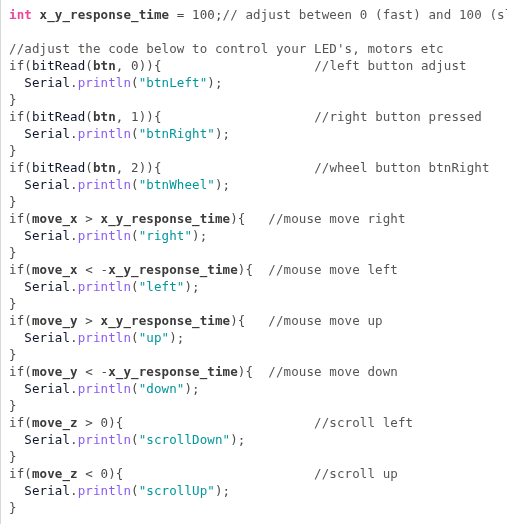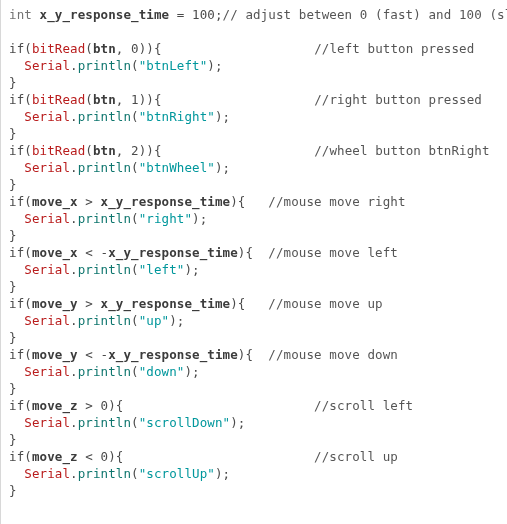--- a/index.html
+++ b/index.html
@@ -31,37 +31,38 @@
     font-size: 12.5px;
     white-space: pre;
     color: #4a4a4a;
     letter-spacing: 0.1px;
   }
   .code-line.blank {
     height: 17px;
   }
   
   .tok-plain    { color: #4a4a4a; }
-  .tok-keyword  { color: #737373; }            
-  .tok-func     { color: #b91c1c; }            
-  .tok-method   { color: #0f766e; }            
+  .tok-keyword  { color: #ec4899; font-weight: bold; }            
+  .tok-func     { color: #0f172a; }            
+  .tok-method   { color: #8b5cf6; }            
   .tok-string   { color: #00979c; }            
   .tok-comment  { color: #555555; }            
   .tok-number   { color: #4a4a4a; text-align: right; }
   .tok-ident-b  { color: #3c3c3c; font-weight: bold; text-align: right; }  
   .tok-punct    { color: #4a4a4a; }
 </style>
 </head>
 <body>
 
 <div id="code-view">
   <div id="code-lines">
       <div class="code-line"><span class="tok-keyword">int</span><span class="tok-punct"> </span><span class="tok-ident-b">x_y_response_time</span><span class="tok-punct"> = </span><span class="tok-number">100</span><span class="tok-punct">;</span><span class="tok-comment">// adjust between 0 (fast) and 100 (slow)</span></div>
       <div class="code-line blank">&nbsp;</div>
-      <div class="code-line"><span class="tok-plain">if</span><span class="tok-punct">(</span><span class="tok-func">bitRead</span><span class="tok-punct">(</span><span class="tok-ident-b">btn</span><span class="tok-punct">, </span><span class="tok-number">0</span><span class="tok-punct">)){                    </span><span class="tok-comment">//left button pressed</span></div>
+      <div class="code-line"><span class="tok-comment">//adjust the code below to control your LED's, motors etc</span></div>
+      <div class="code-line"><span class="tok-plain">if</span><span class="tok-punct">(</span><span class="tok-func">bitRead</span><span class="tok-punct">(</span><span class="tok-ident-b">btn</span><span class="tok-punct">, </span><span class="tok-number">0</span><span class="tok-punct">)){                    </span><span class="tok-comment">//left button adjust</span></div>
       <div class="code-line"><span class="tok-punct">  </span><span class="tok-func">Serial</span><span class="tok-punct">.</span><span class="tok-method">println</span><span class="tok-punct">(</span><span class="tok-string">"btnLeft"</span><span class="tok-punct">);</span></div>
       <div class="code-line"><span class="tok-punct">}</span></div>
       <div class="code-line"><span class="tok-plain">if</span><span class="tok-punct">(</span><span class="tok-func">bitRead</span><span class="tok-punct">(</span><span class="tok-ident-b">btn</span><span class="tok-punct">, </span><span class="tok-number">1</span><span class="tok-punct">)){                    </span><span class="tok-comment">//right button pressed</span></div>
       <div class="code-line"><span class="tok-punct">  </span><span class="tok-func">Serial</span><span class="tok-punct">.</span><span class="tok-method">println</span><span class="tok-punct">(</span><span class="tok-string">"btnRight"</span><span class="tok-punct">);</span></div>
       <div class="code-line"><span class="tok-punct">}</span></div>
       <div class="code-line"><span class="tok-plain">if</span><span class="tok-punct">(</span><span class="tok-func">bitRead</span><span class="tok-punct">(</span><span class="tok-ident-b">btn</span><span class="tok-punct">, </span><span class="tok-number">2</span><span class="tok-punct">)){                    </span><span class="tok-comment">//wheel button btnRight</span></div>
       <div class="code-line"><span class="tok-punct">  </span><span class="tok-func">Serial</span><span class="tok-punct">.</span><span class="tok-method">println</span><span class="tok-punct">(</span><span class="tok-string">"btnWheel"</span><span class="tok-punct">);</span></div>
       <div class="code-line"><span class="tok-punct">}</span></div>
       <div class="code-line"><span class="tok-plain">if</span><span class="tok-punct">(</span><span class="tok-ident-b">move_x</span><span class="tok-punct"> &gt; </span><span class="tok-ident-b">x_y_response_time</span><span class="tok-punct">){   </span><span class="tok-comment">//mouse move right</span></div>
       <div class="code-line"><span class="tok-punct">  </span><span class="tok-func">Serial</span><span class="tok-punct">.</span><span class="tok-method">println</span><span class="tok-punct">(</span><span class="tok-string">"right"</span><span class="tok-punct">);</span></div>

